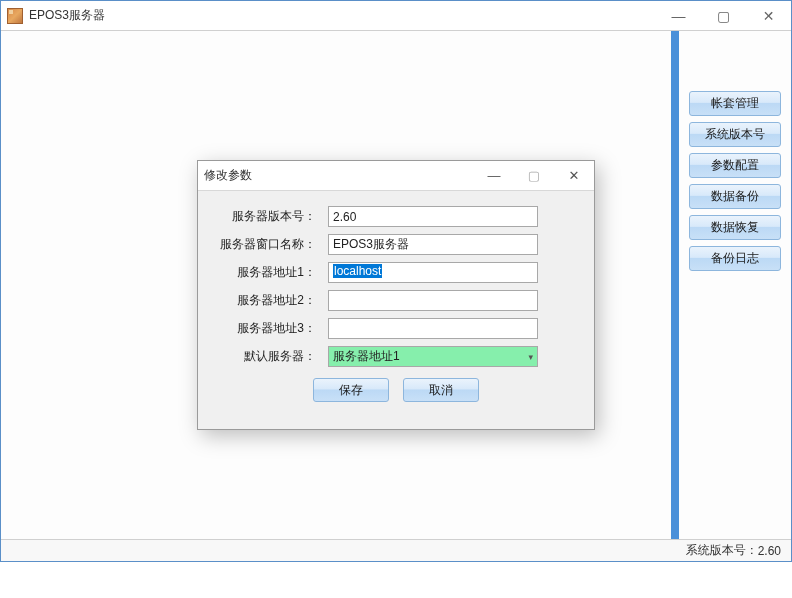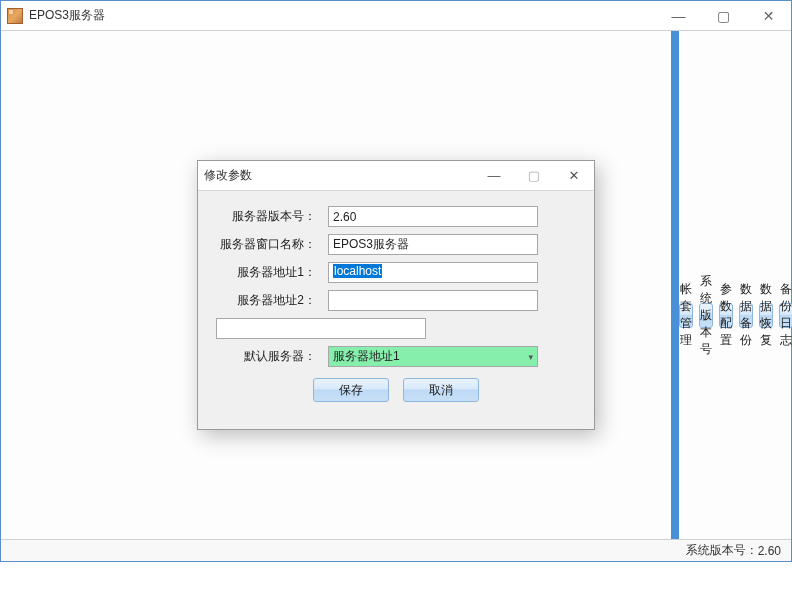--- a/index.html
+++ b/index.html
@@ -78,21 +78,21 @@
       background: #fdfdfd;
       position: relative;
       border-right: 8px solid #4a90d9;
     }
 
     .right-panel {
       width: 112px;
       background: #fdfdfd;
       padding-top: 60px;
       display: flex;
-      flex-direction: row;
+      flex-direction: column;
       align-items: center;
       gap: 6px;
     }
 
     .side-btn {
       width: 92px;
       height: 25px;
       font-size: 12px;
       color: #1a1a1a;
       background: linear-gradient(to bottom, #eaf3fc 0%, #d8e9fa 45%, #bcd9f5 50%, #c8e0f7 100%);
@@ -262,20 +262,21 @@
             <div class="form-label">服务器地址1：</div>
             <div class="form-input"><span class="sel">localhost</span></div>
           </div>
 
           <div class="form-row">
             <div class="form-label">服务器地址2：</div>
             <input class="form-input" value="" style="">
           </div>
 
           <div class="form-row">
+            <div class="form-label">服务器地址3：</div>
             <input class="form-input" value="" style="">
           </div>
 
           <div class="form-row">
             <div class="form-label">默认服务器：</div>
             <div class="form-select">
               <span>服务器地址1</span>
               <span class="arrow">▾</span>
             </div>
           </div>

